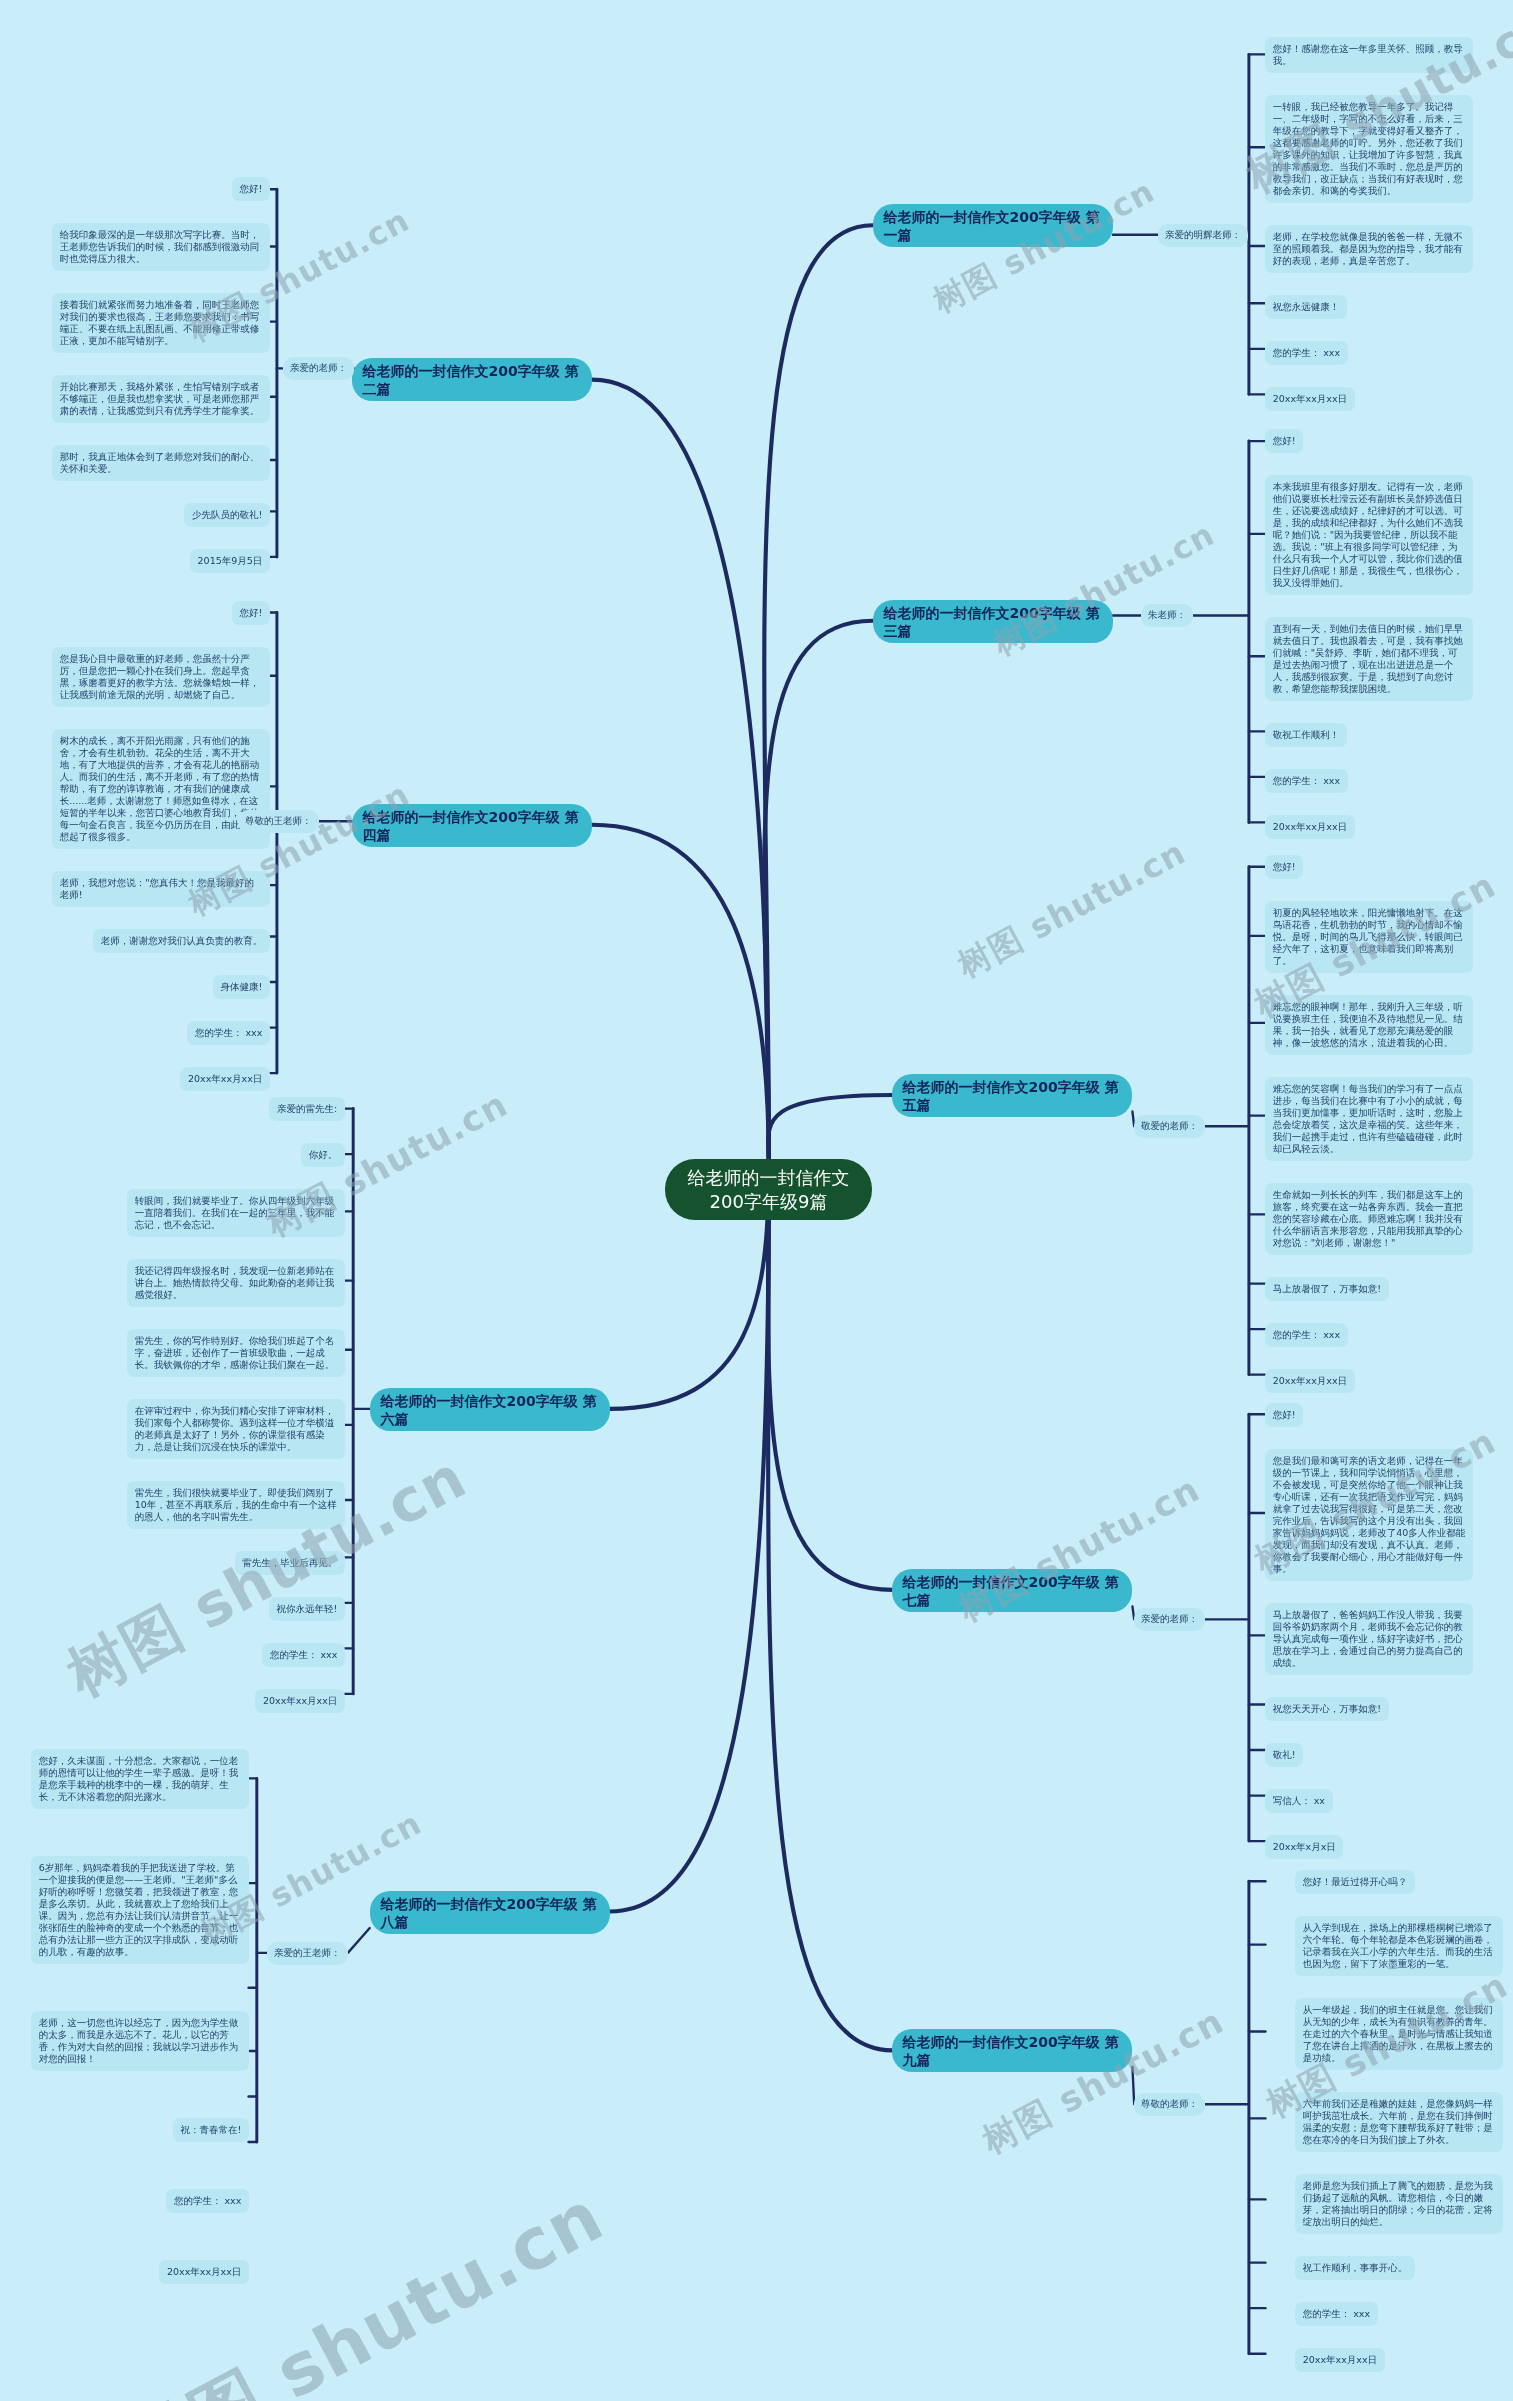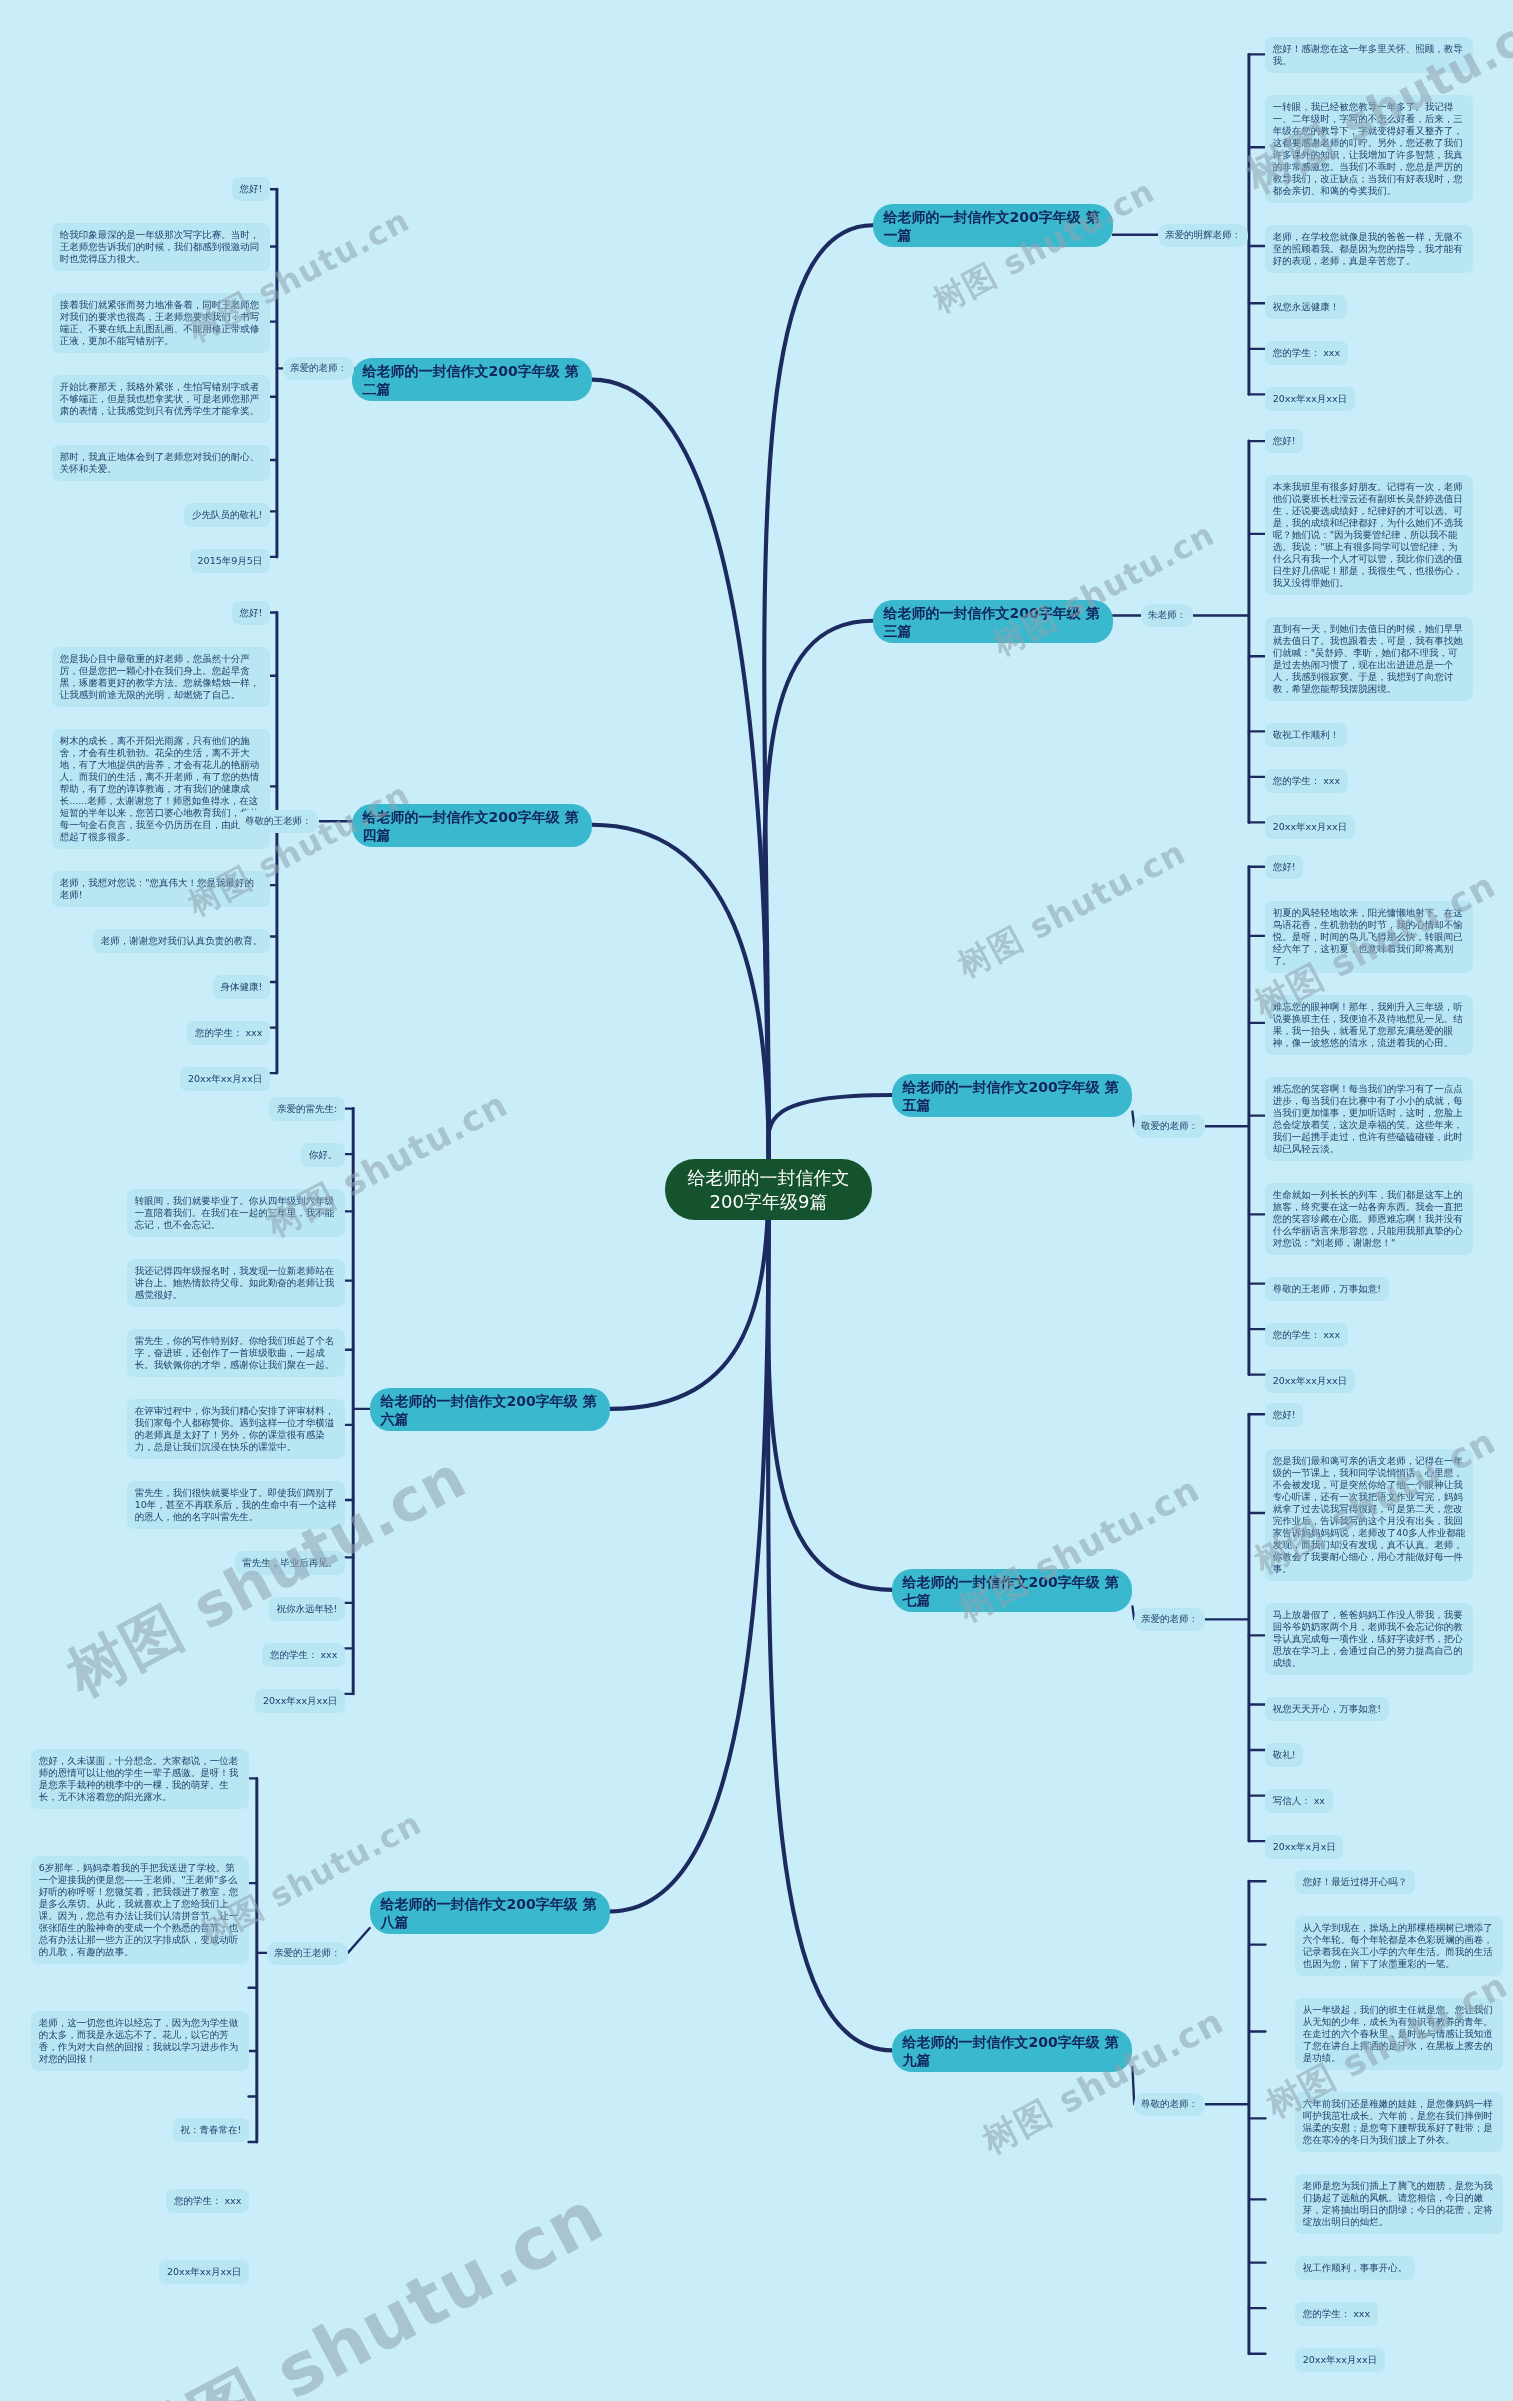--- a/index.html
+++ b/index.html
@@ -175,21 +175,21 @@
         <div class="box">20xx年xx月xx日</div>
       </div>
       <div class="sal" style="left: 238px; top: 810px;">尊敬的王老师：</div>
       <div class="branch-node" style="left: 892px; top: 1074px;">给老师的一封信作文200字年级 第五篇</div>
       <div class="column r" style="left: 1265px; top: 855px; width: 208px;">
         <div class="box">您好!</div>
         <div class="box">初夏的风轻轻地吹来，阳光慵懒地射下。在这鸟语花香，生机勃勃的时节，我的心情却不愉悦。是呀，时间的鸟儿飞得那么快，转眼间已经六年了，这初夏，也意味着我们即将离别了。</div>
         <div class="box">难忘您的眼神啊！那年，我刚升入三年级，听说要换班主任，我便迫不及待地想见一见。结果，我一抬头，就看见了您那充满慈爱的眼神，像一波悠悠的清水，流进着我的心田。</div>
         <div class="box">难忘您的笑容啊！每当我们的学习有了一点点进步，每当我们在比赛中有了小小的成就，每当我们更加懂事，更加听话时，这时，您脸上总会绽放着笑，这次是幸福的笑。这些年来，我们一起携手走过，也许有些磕磕碰碰，此时却已风轻云淡。</div>
         <div class="box">生命就如一列长长的列车，我们都是这车上的旅客，终究要在这一站各奔东西。我会一直把您的笑容珍藏在心底。师恩难忘啊！我并没有什么华丽语言来形容您，只能用我那真挚的心对您说："刘老师，谢谢您！"</div>
-        <div class="box">尊敬的王老师，万事如意!</div>
+        <div class="box">马上放暑假了，万事如意!</div>
         <div class="box">您的学生： xxx</div>
         <div class="box">20xx年xx月xx日</div>
       </div>
       <div class="sal" style="left: 1134px; top: 1115px;">敬爱的老师：</div>
       <div class="branch-node" style="left: 370px; top: 1388px;">给老师的一封信作文200字年级 第六篇</div>
       <div class="column l" style="left: 127px; top: 1097px; width: 218px;">
         <div class="box" style="white-space: nowrap;">亲爱的雷先生:</div>
         <div class="box">你好。</div>
         <div class="box">转眼间，我们就要毕业了。你从四年级到六年级一直陪着我们。在我们在一起的三年里，我不能忘记，也不会忘记。</div>
         <div class="box">我还记得四年级报名时，我发现一位新老师站在讲台上。她热情款待父母。如此勤奋的老师让我感觉很好。</div>

